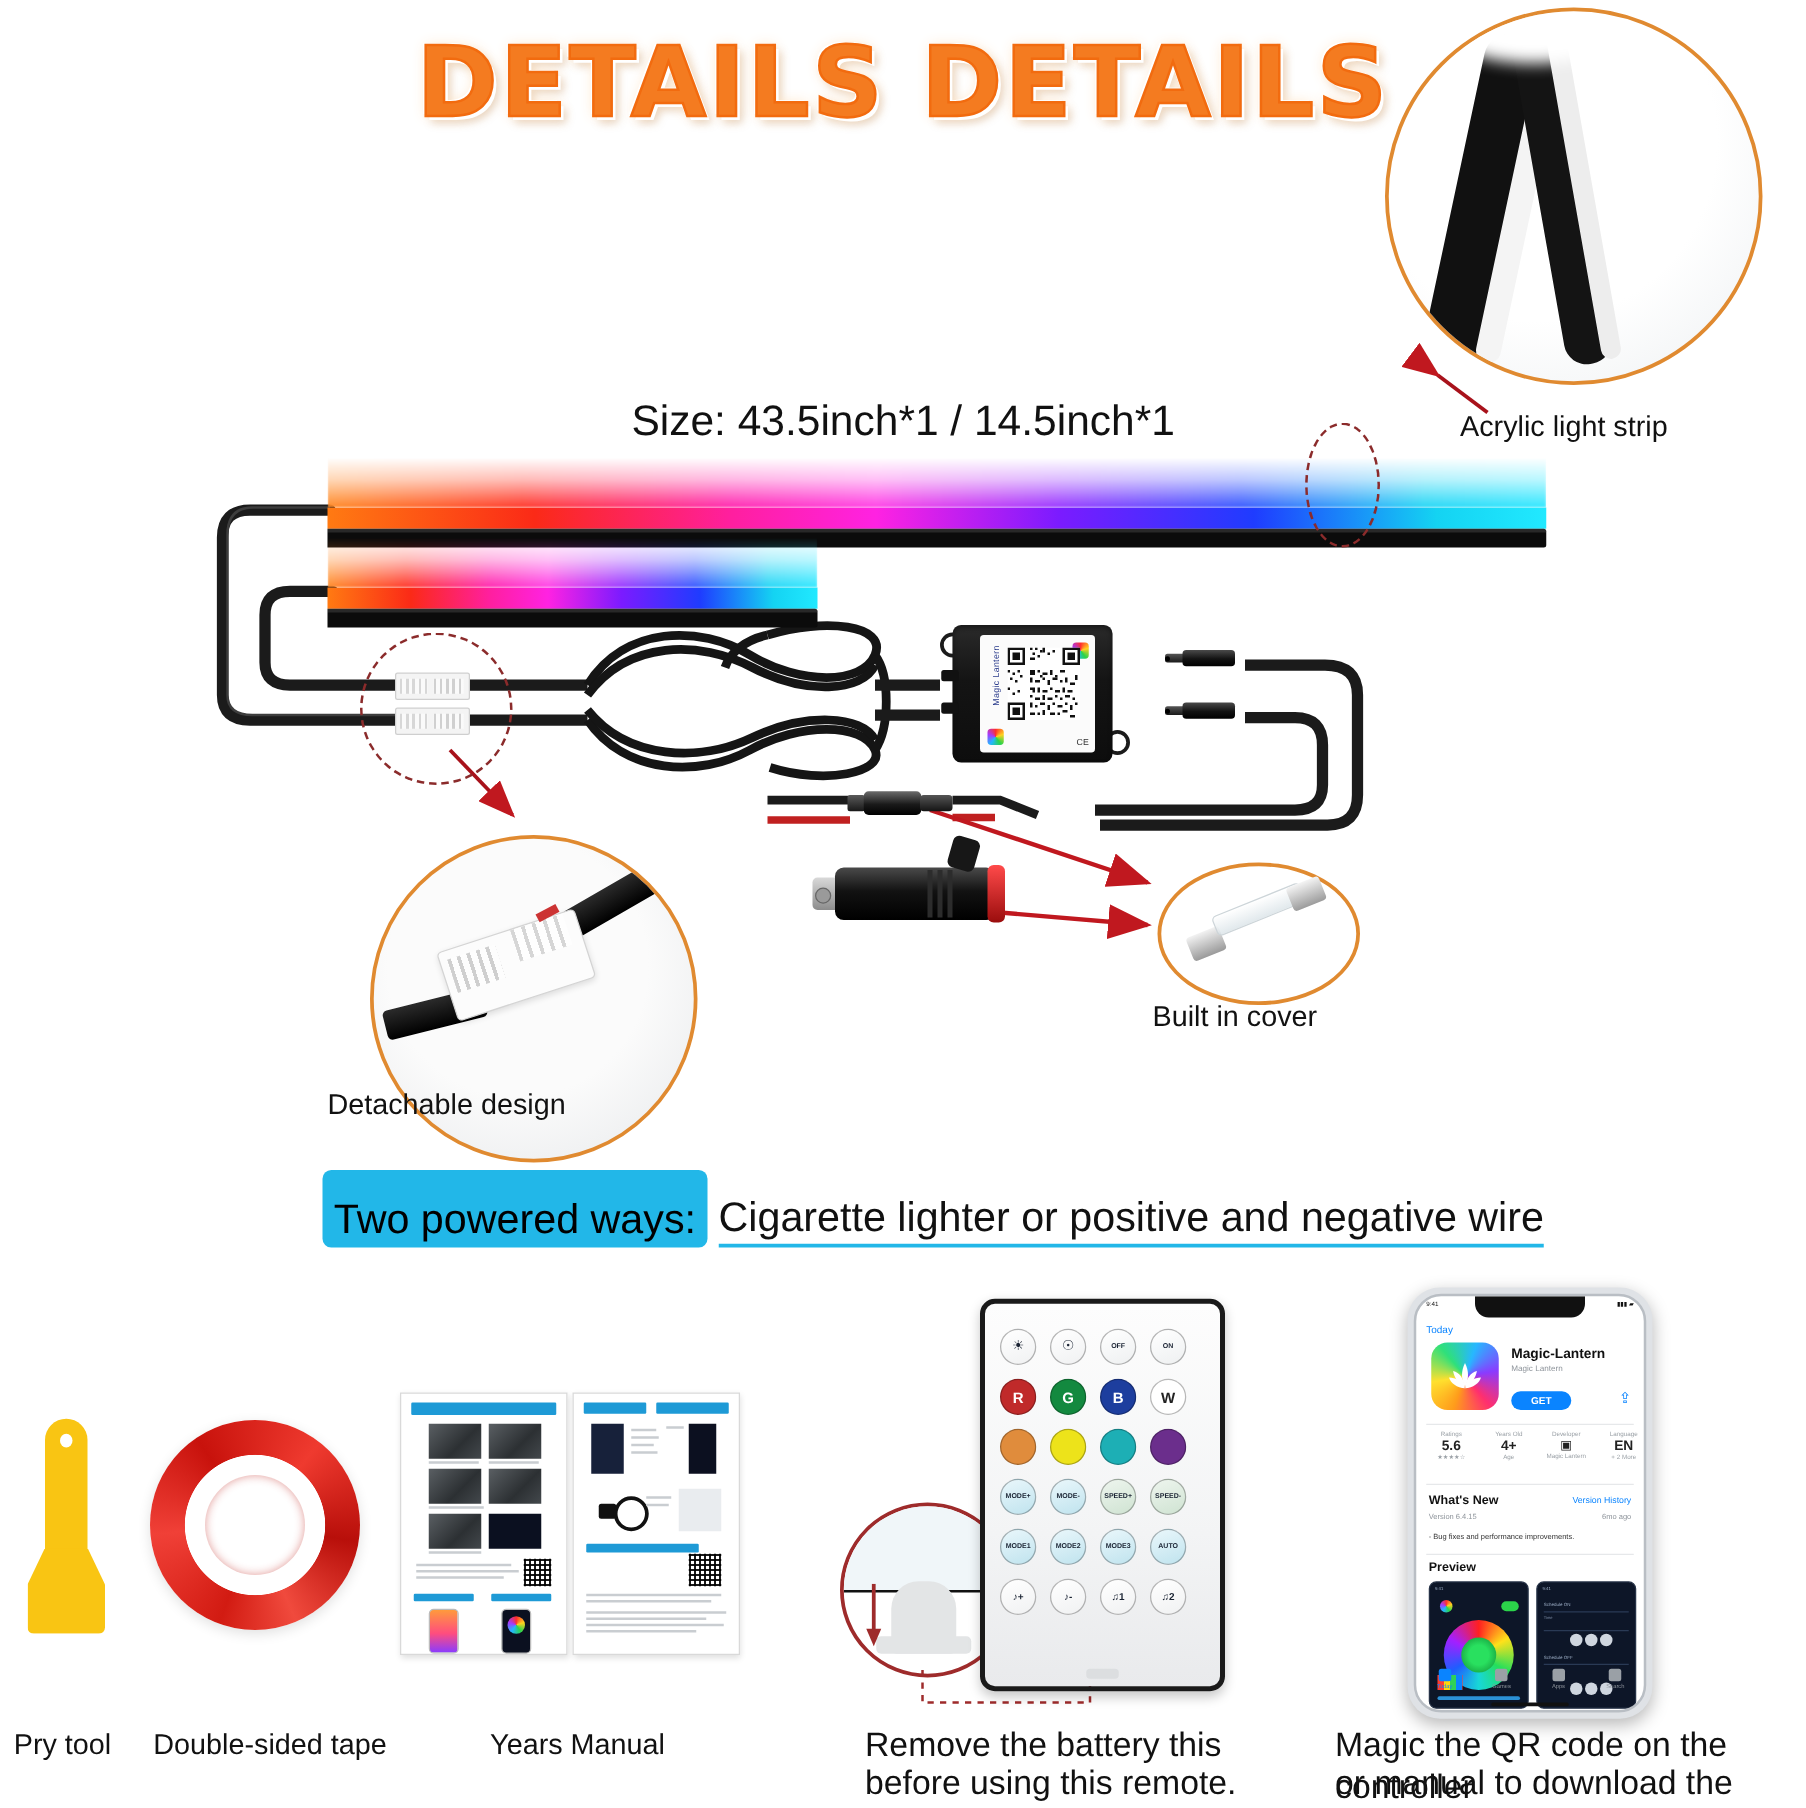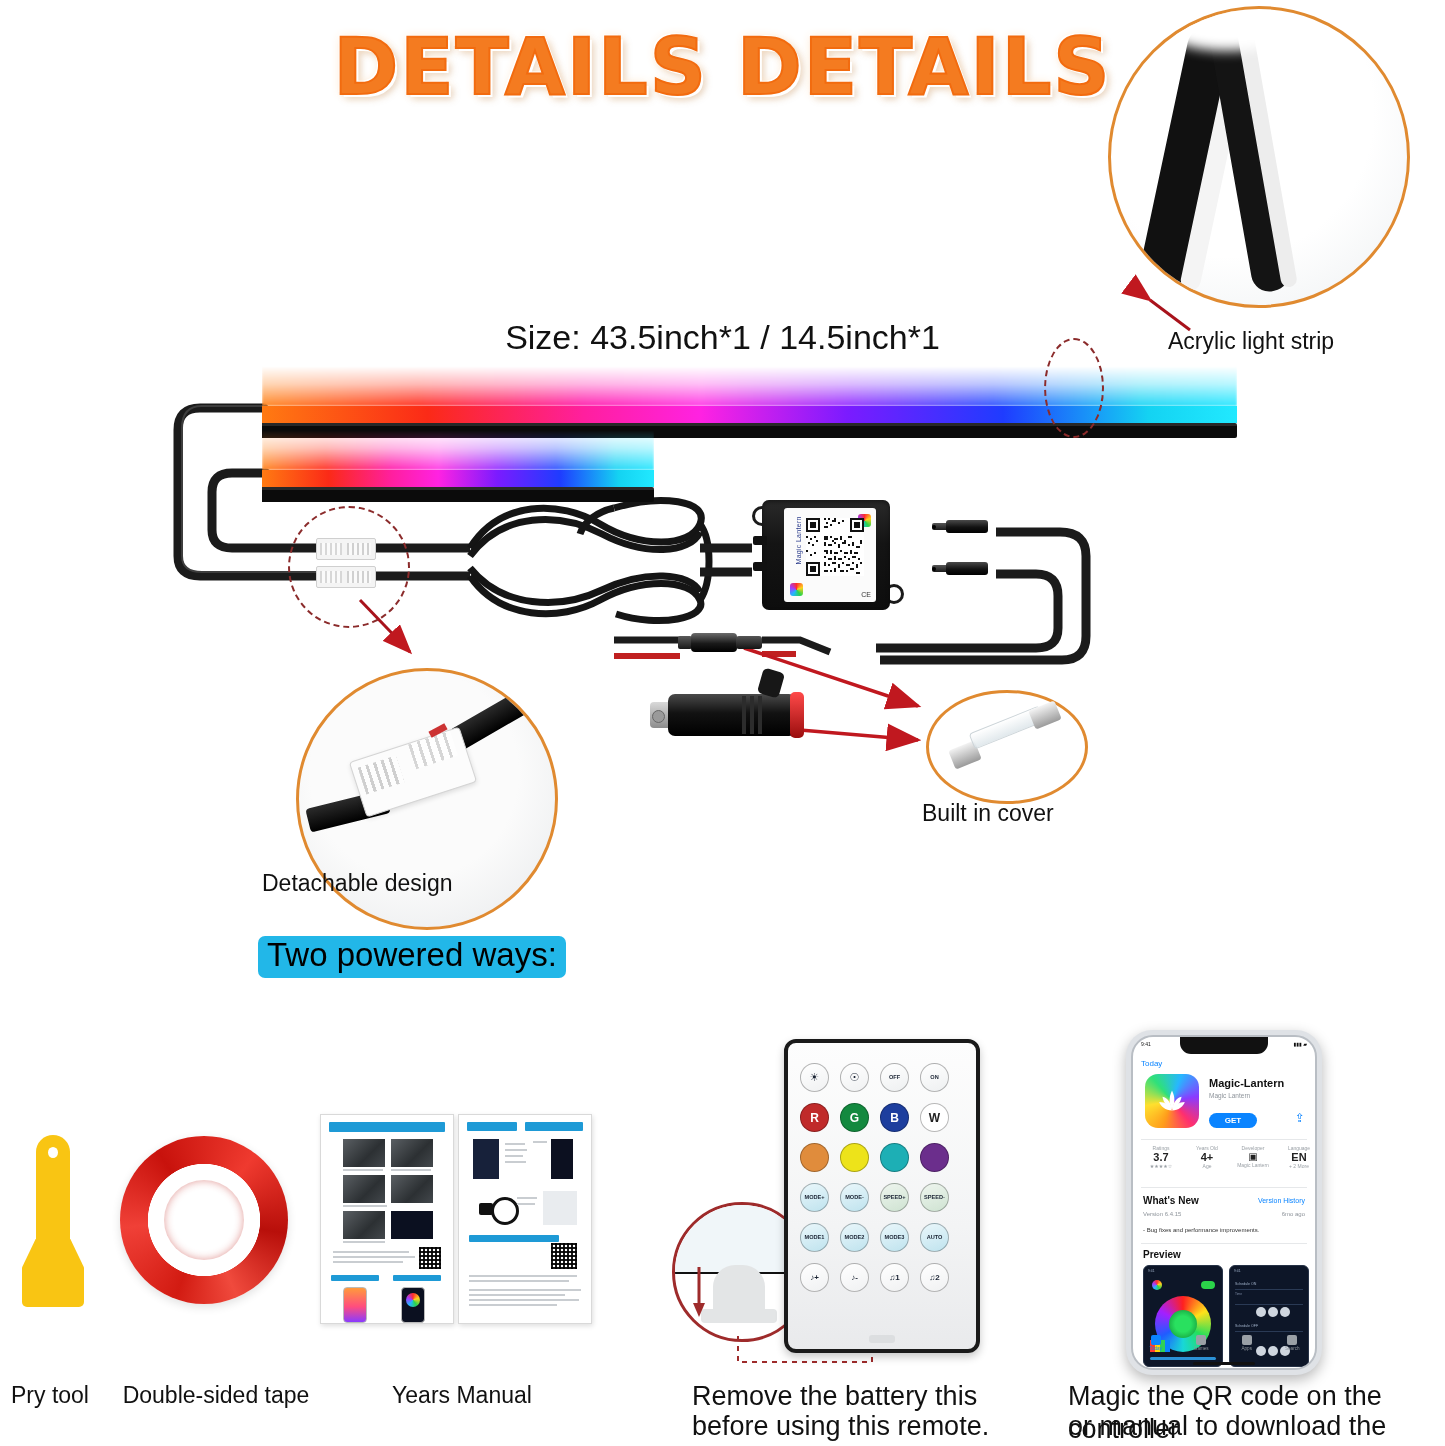--- a/index.html
+++ b/index.html
@@ -87,21 +87,21 @@
      border:3px solid #9E2B2B;border-radius:50%;background:#fff;overflow:hidden;}
 
   .dashed-oval{position:absolute;border:2px dashed #8B2B2B;border-radius:50%;}
 
   
   .caption{position:absolute;font-size:23px;color:#111;line-height:1.18;}
   .caption-sm{position:absolute;font-size:27px;color:#111;line-height:1.22;}
 
   
   #powered{left:258px;top:936px;display:flex;align-items:flex-end;}
-  #powered-badge{background:#22B7E8;color:#000;font-size:33px;padding:0 9px 4px 9px;
+  #powered-badge{background:#22B7E8;color:#000;font-size:33px;padding:20px 9px 4px 9px;
      border-radius:7px;white-space:nowrap;}
   #powered-rest{font-size:33px;color:#111;margin-left:9px;padding-bottom:2px;
      border-bottom:3px solid #22B7E8;white-space:nowrap;}
 
   
   #pry-tool{left:22px;top:1135px;width:62px;height:175px;}
   .pry-handle{position:absolute;left:14px;top:0;width:34px;height:120px;
      background:#F9C513;border-radius:17px 17px 4px 4px;}
   .pry-hole{position:absolute;left:26px;top:12px;width:10px;height:11px;
      background:#fff;border-radius:50%;}
@@ -386,20 +386,21 @@
 
 <div class="abs mag-circle" id="mag-fuse">
   <div class="abs" style="left:22px;top:52px;width:28px;height:20px;background:linear-gradient(180deg,#f2f2f2,#9a9a9a);border-radius:3px;transform:rotate(-22deg);"></div>
   <div class="abs" style="left:40px;top:26px;width:74px;height:15px;background:linear-gradient(180deg,rgba(255,255,255,.95),rgba(215,225,230,.75));border:1px solid #cdd5d9;border-radius:4px;transform:rotate(-22deg);"></div>
   <div class="abs" style="left:102px;top:12px;width:28px;height:20px;background:linear-gradient(180deg,#f4f4f4,#9c9c9c);border-radius:3px;transform:rotate(-22deg);"></div>
 </div>
 <div class="caption" style="left:922px;top:800px;">Built in cover</div>
 
 <div class="abs" id="powered">
   <span id="powered-badge">Two powered ways:</span>
+  <span id="powered-rest">Cigarette lighter or positive and negative wire</span>
 </div>
 
 <div class="abs" id="pry-tool">
   <div class="pry-handle"></div>
   <div class="pry-hole"></div>
   <div class="pry-blade"></div>
 </div>
 <div class="abs" id="tape"></div>
 
 <div class="manual-page" style="left:320px;">
@@ -533,21 +534,21 @@
     </div>
     <div class="ph-txt" style="left:76px;top:40px;font-size:11px;font-weight:bold;">Magic-Lantern</div>
     <div class="ph-txt" style="left:76px;top:55px;font-size:6.5px;color:#8e949b;">Magic Lantern</div>
     <div id="get-btn">GET</div>
     <div class="ph-txt" style="right:10px;top:74px;font-size:12px;color:#0A84FF;">⇪</div>
 
     <div class="abs" style="left:8px;top:102px;right:8px;height:1px;background:#e6e8ea;"></div>
 
     <div class="stat-col" style="left:6px;">
       <div class="stat-cap">Ratings</div>
-      <div class="stat-val">3.7</div>
+      <div class="stat-val">5.6</div>
       <div class="stat-cap">★★★★☆</div>
     </div>
     <div class="stat-col" style="left:52px;">
       <div class="stat-cap">Years Old</div>
       <div class="stat-val">4+</div>
       <div class="stat-cap">Age</div>
     </div>
     <div class="stat-col" style="left:98px;">
       <div class="stat-cap">Developer</div>
       <div class="stat-val" style="font-size:10px;">▣</div>

